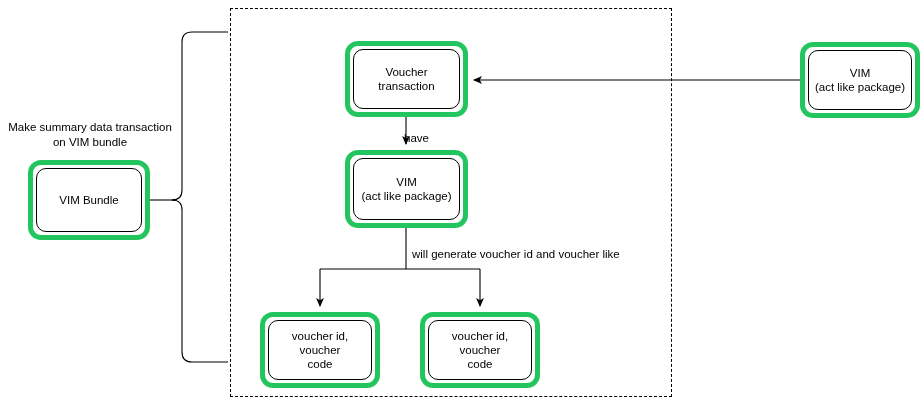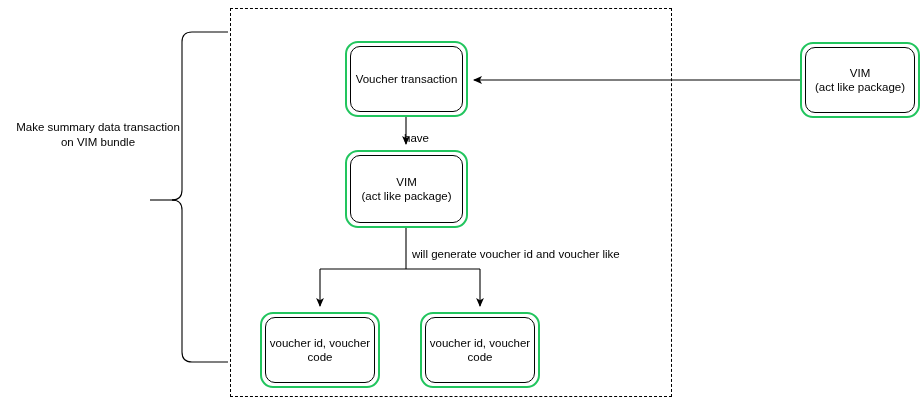--- a/index.html
+++ b/index.html
@@ -23,21 +23,21 @@
     top: 0;
     width: 921px;
     height: 402px;
     pointer-events: none;
   }
   
   .node {
     position: absolute;
     box-sizing: border-box;
     background: #ffffff;
-    border: 2px solid #22c55e;
+    border: 5px solid #22c55e;
     border-radius: 13px;
     display: flex;
     align-items: center;
     justify-content: center;
     text-align: center;
     color: #000000;
     font-size: 11.5px;
     line-height: 14px;
     z-index: 3;
   }
@@ -116,23 +116,26 @@
     </g>
 
     <g stroke="#000000" stroke-width="1.1" fill="none">
       <path d="M406,228 L406,269"></path>
       <path d="M320,269 L480,269"></path>
       <path d="M320,269 L320,306" marker-end="url(#arrowhead)"></path>
       <path d="M480,269 L480,306" marker-end="url(#arrowhead)"></path>
     </g>
   </svg>
 
-  <div class="caption" style="left:8px; top:120px; width:180px;">Make summary data transaction
+  <div class="caption" style="left:0px; top:120px; width:180px;">Make summary data transaction
 on VIM bundle</div>
 
+  <div class="node" style="left:28px; top:160px; width:122px; height:80px;">
+    <span class="node-label">VIM Bundle</span>
+  </div>
 
   <div class="node" style="left:345px; top:41px; width:123px; height:76px;">
     <span class="node-label">Voucher transaction</span>
   </div>
 
   <div class="node" style="left:345px; top:150px; width:123px; height:78px;">
     <span class="node-label">VIM
 (act like package)</span>
   </div>
 

